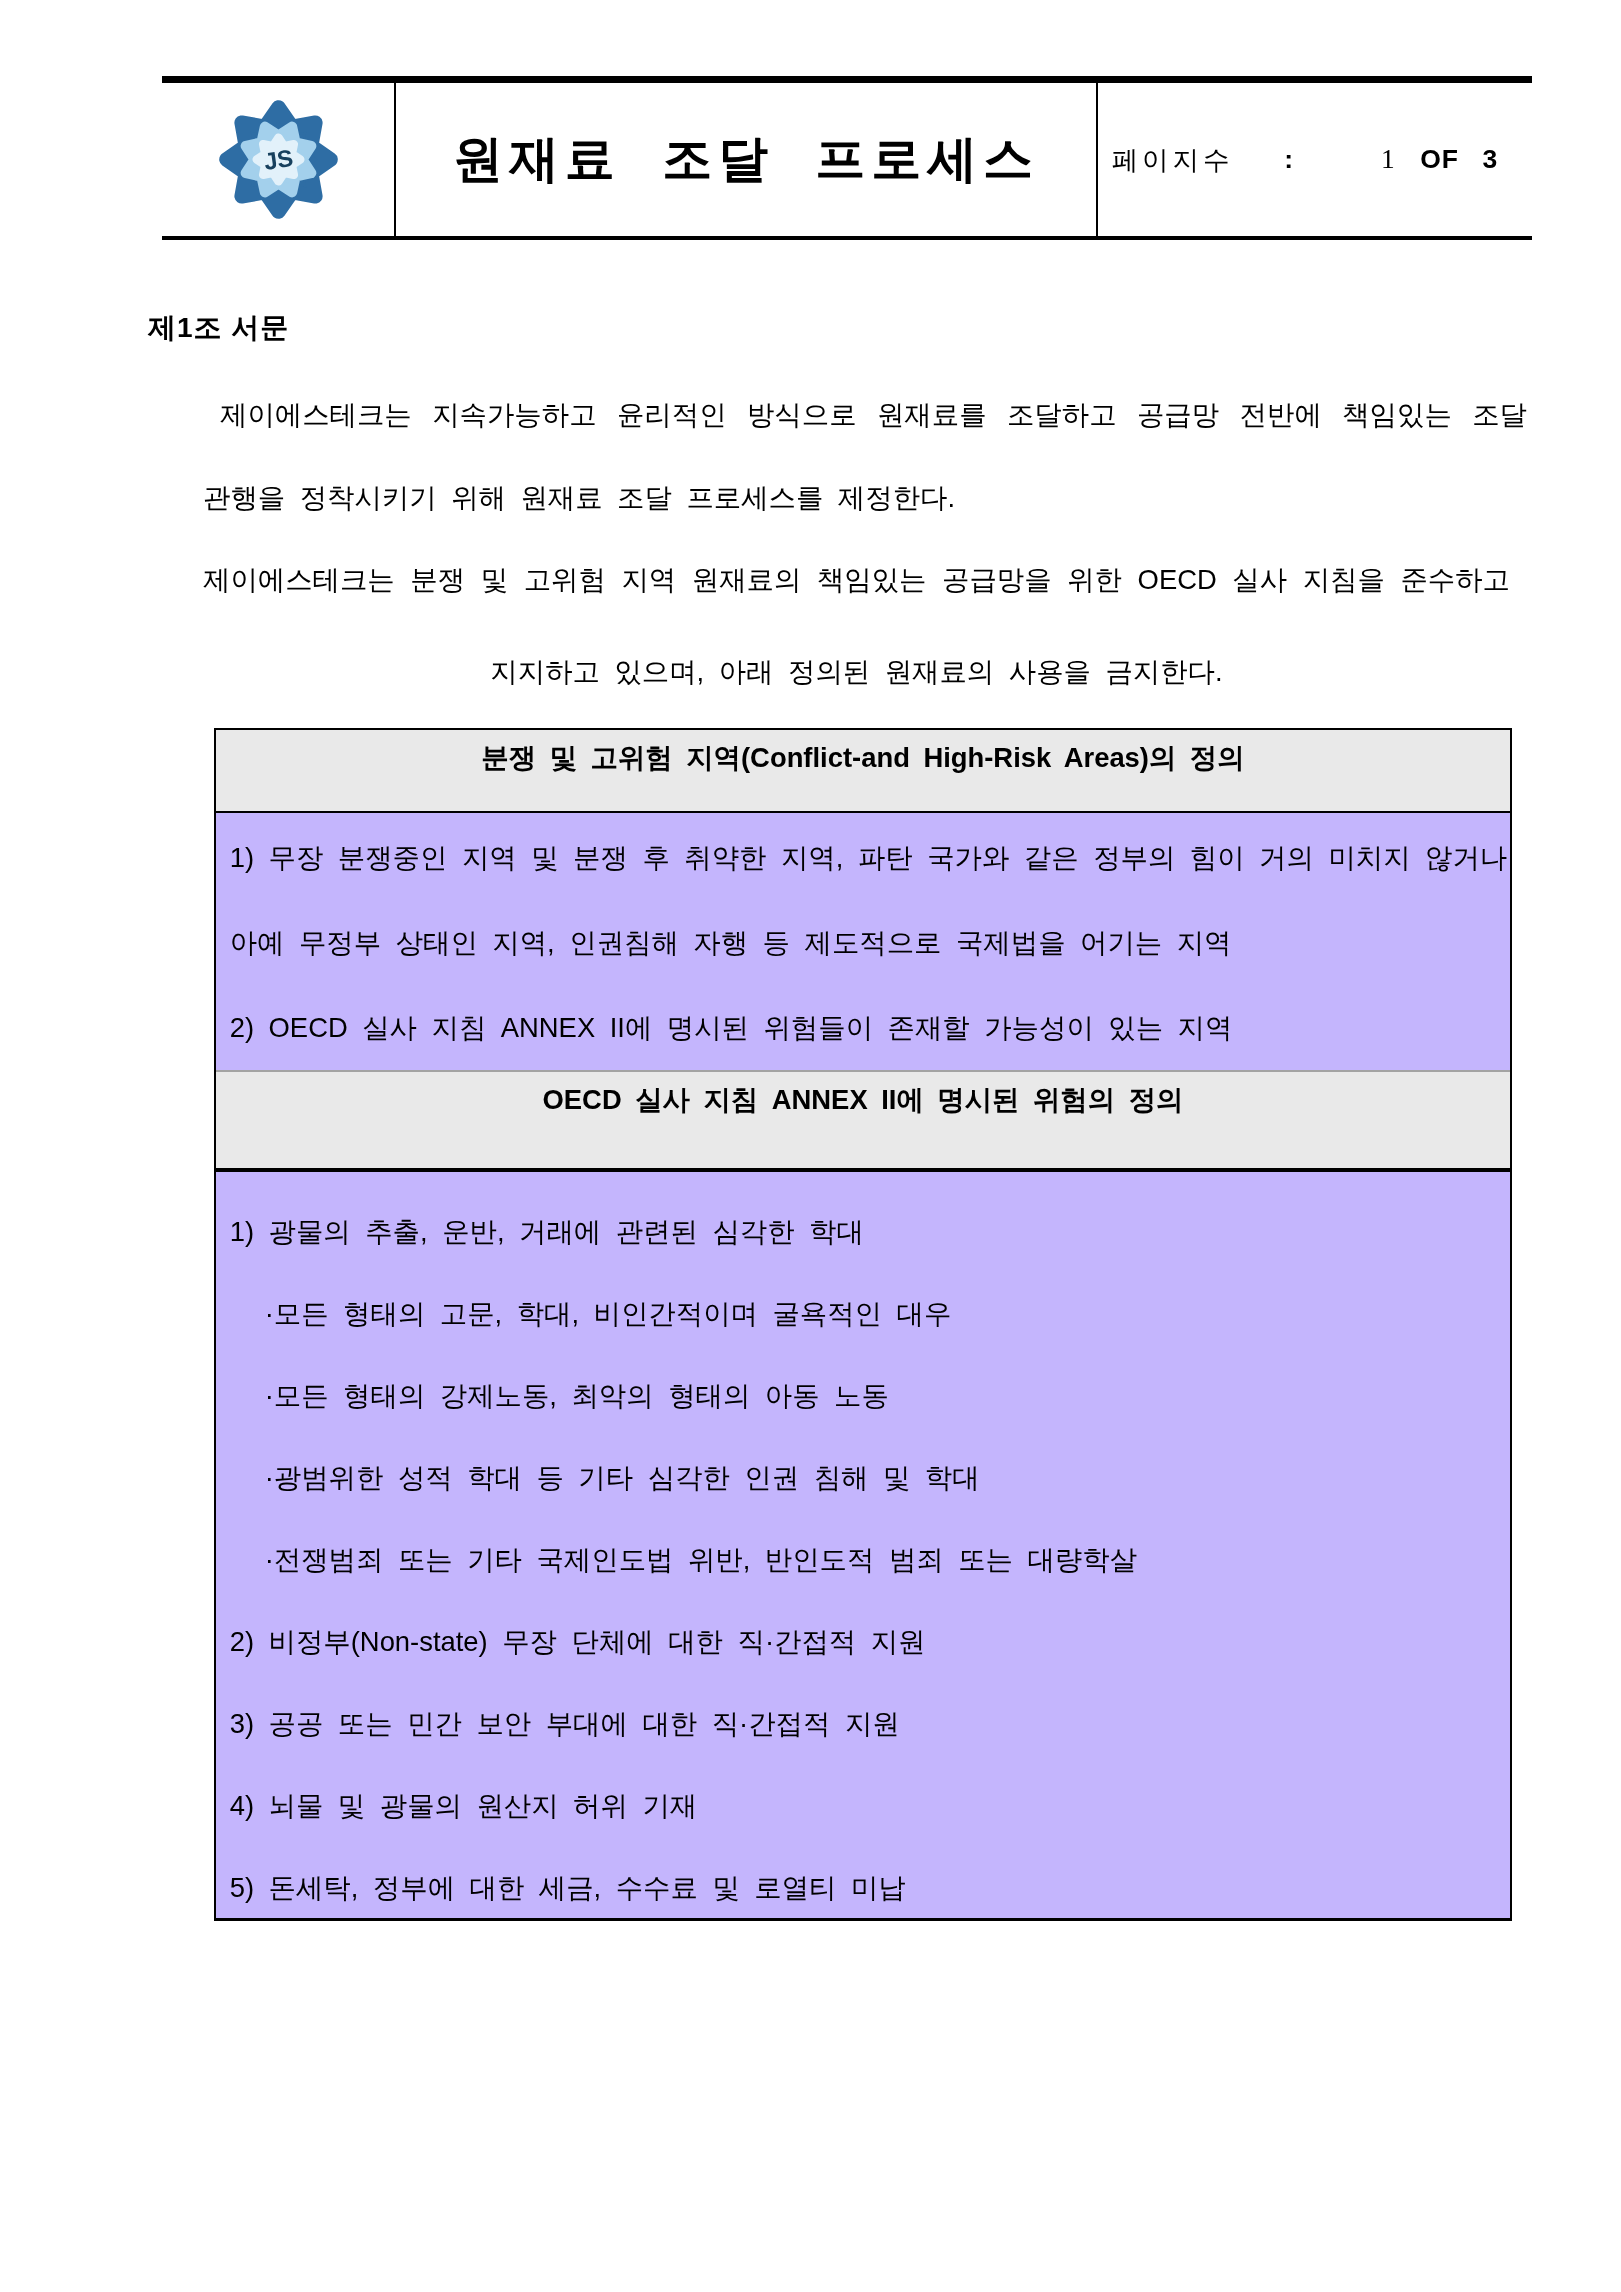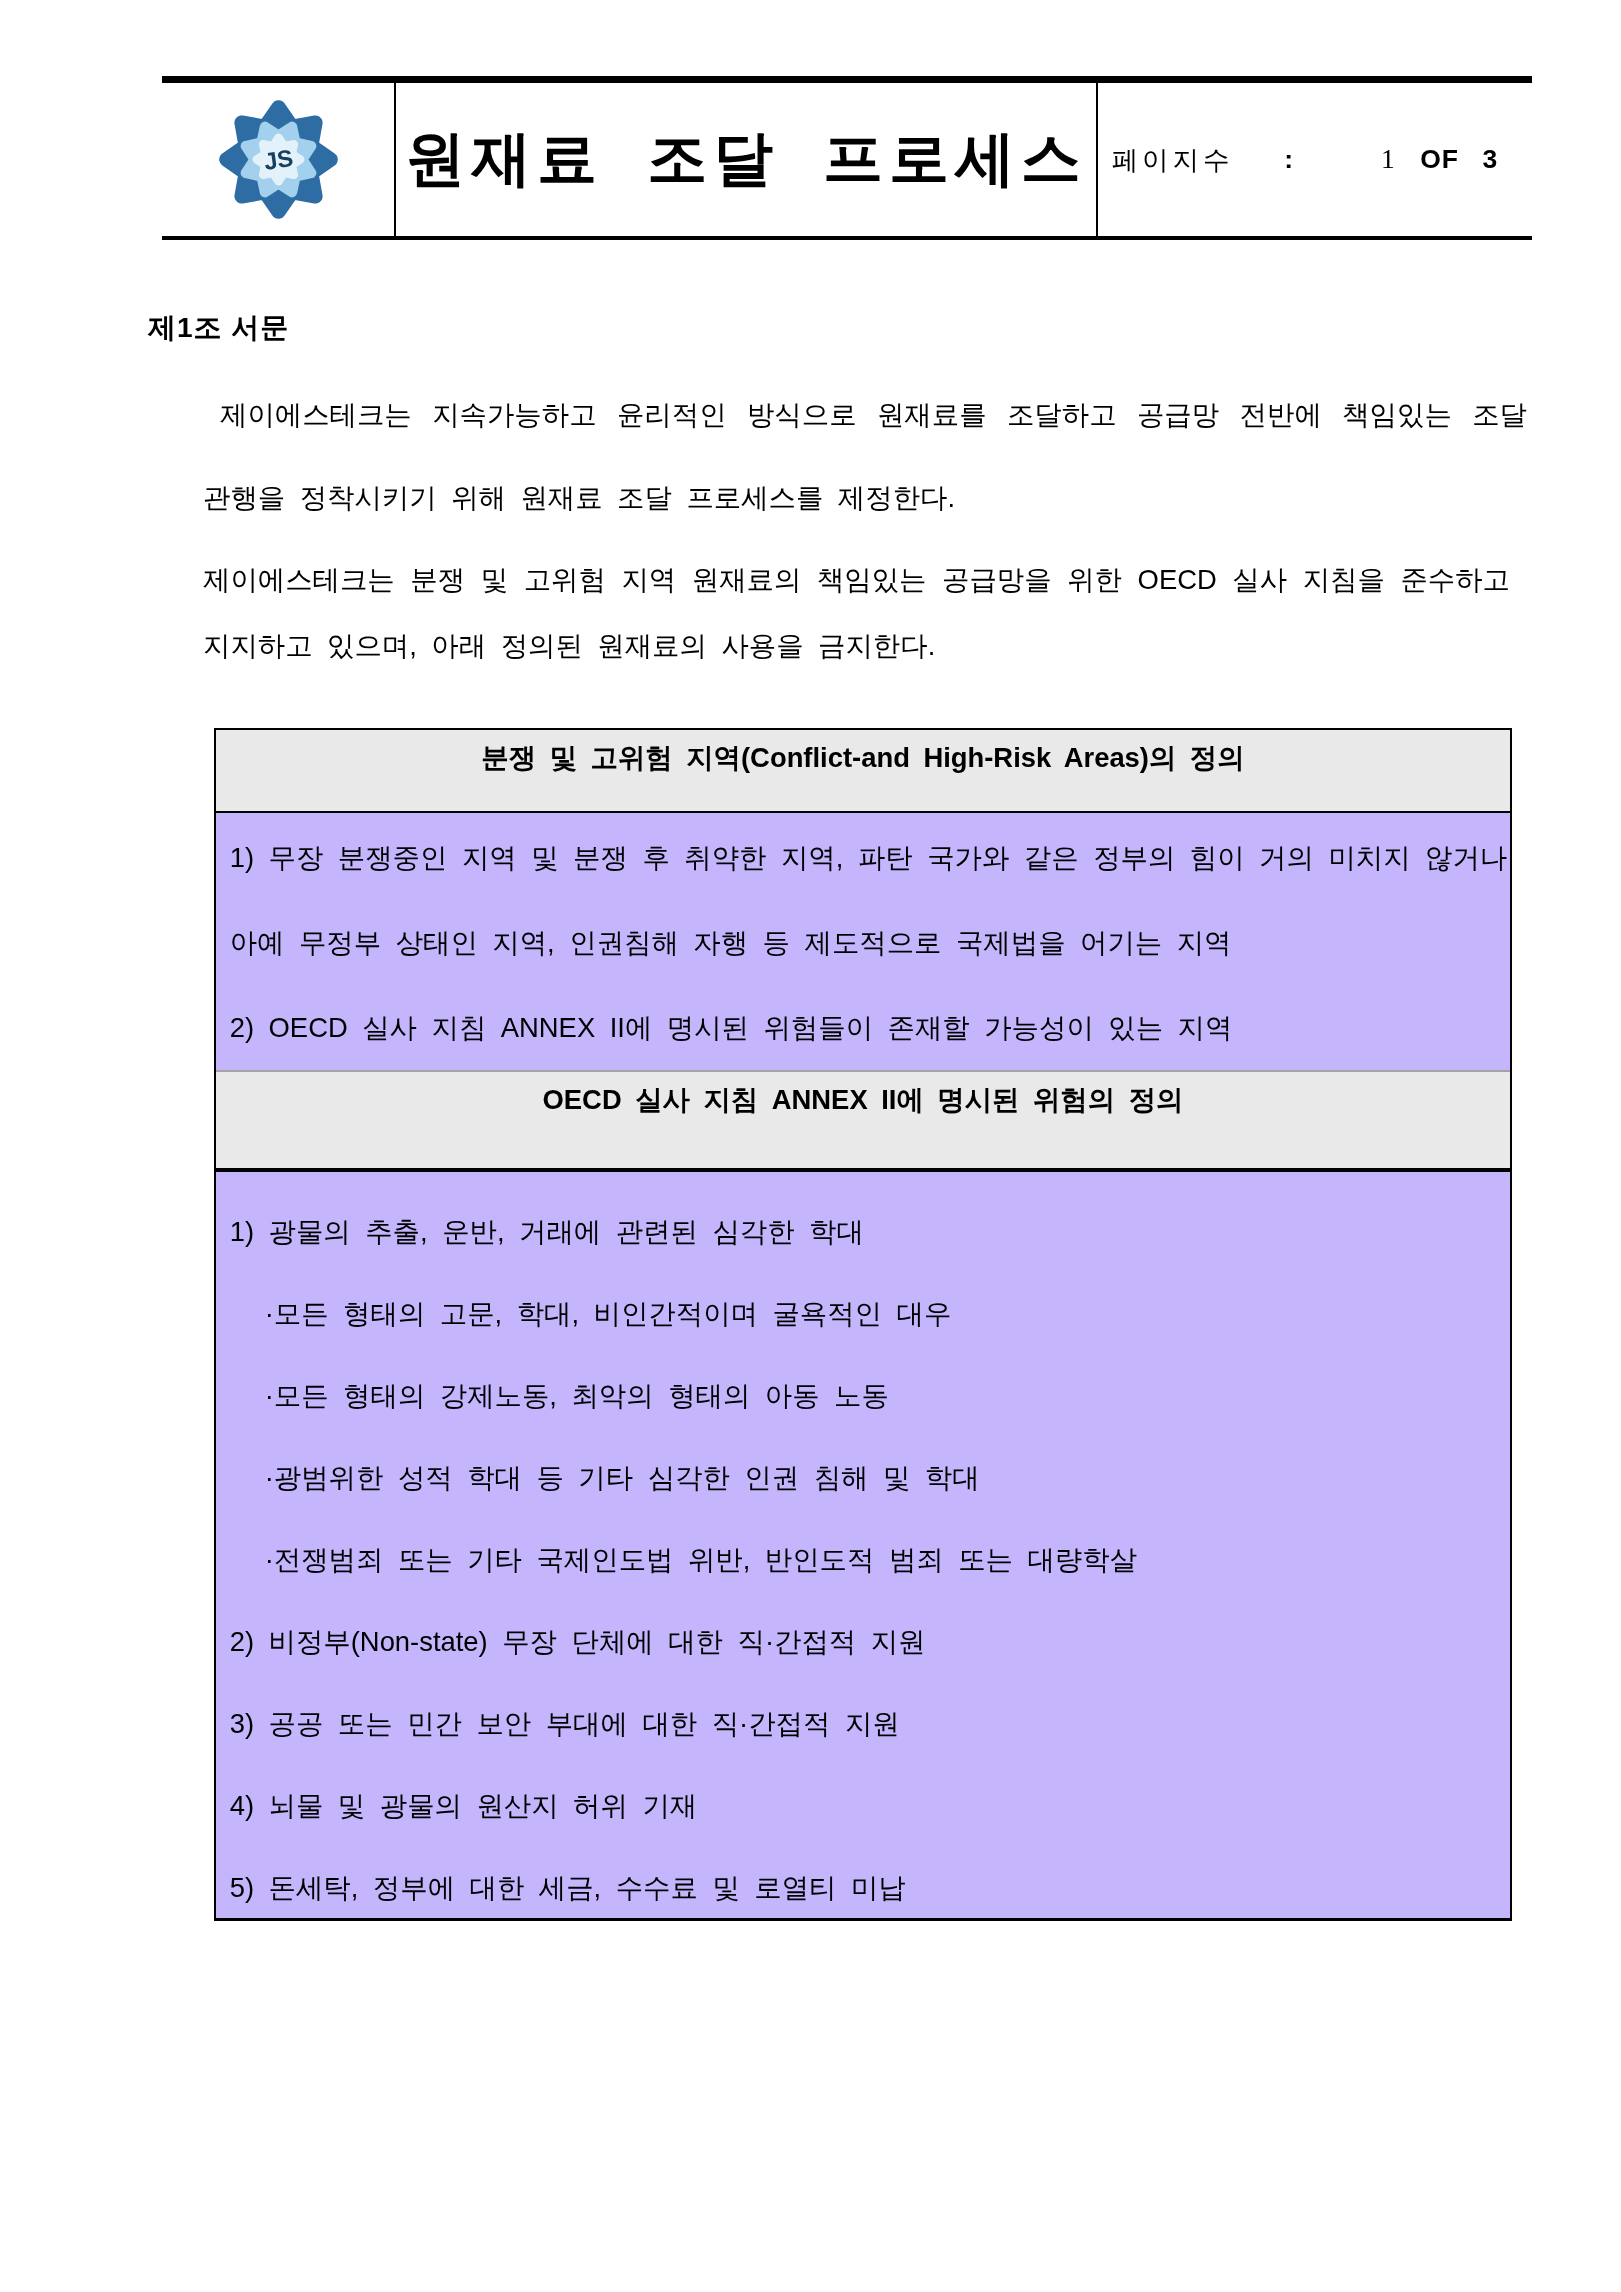--- a/index.html
+++ b/index.html
@@ -18,21 +18,21 @@
   .rule-top{left:162px;top:76px;width:1370px;height:6.9px;background:#000;}
   .rule-bottom{left:162px;top:236px;width:1370px;height:3.9px;background:#000;}
   .vdiv{top:83px;height:153px;width:2px;background:#000;}
   .v1{left:394px;}
   .v2{left:1096px;}
   .logo-cell{left:162px;top:83px;width:232px;height:153px;display:flex;align-items:center;justify-content:center;}
   .logo-svg{width:129px;height:133px;display:block;}
   .title-cell{
     left:396px;top:83px;width:700px;height:153px;
     display:flex;align-items:center;justify-content:center;
-    font-size:60px;font-weight:800;letter-spacing:5.9px;word-spacing:21.6px;white-space:nowrap;
+    font-size:50px;font-weight:800;letter-spacing:5.9px;word-spacing:21.6px;white-space:nowrap;
   }
   .page-cell{
     left:1098px;top:83px;width:434px;height:153px;
     display:flex;align-items:center;
     font-size:26.5px;letter-spacing:3.9px;white-space:nowrap;
   }
   .page-cell .lbl{margin-left:13.7px;}
   .page-cell .colon{margin-left:51px;font-weight:700;}
   .page-cell .cur{margin-left:84px;font-family:"Liberation Serif","DejaVu Serif",serif;font-size:27.4px;letter-spacing:0;}
   .page-cell .of{margin-left:25.5px;font-weight:700;letter-spacing:1px;}
@@ -40,21 +40,21 @@
 
   
   .sec-heading{left:148px;top:309px;font-size:28px;font-weight:700;letter-spacing:1px;white-space:nowrap;}
   .intro-line{
     left:203px;width:1307px;height:82px;line-height:82px;
     font-size:27.4px;word-spacing:6.9px;white-space:nowrap;
   }
   .il0{top:374px;margin-left:17px;}
   .il1{top:457px;}
   .il2{top:539px;}
-  .il3{top:605px;}
+  .il3{top:631px;text-align:center;}
   .j{white-space:normal;text-align:justify;text-align-last:justify;}
 
   
   .dtable{
     left:214px;top:728px;width:1298px;height:1193px;
     border:2px solid #000;border-bottom-width:3.9px;
     box-sizing:border-box;background:#c4b5fd;
   }
   .thead{
     background:#e9e9e9;

